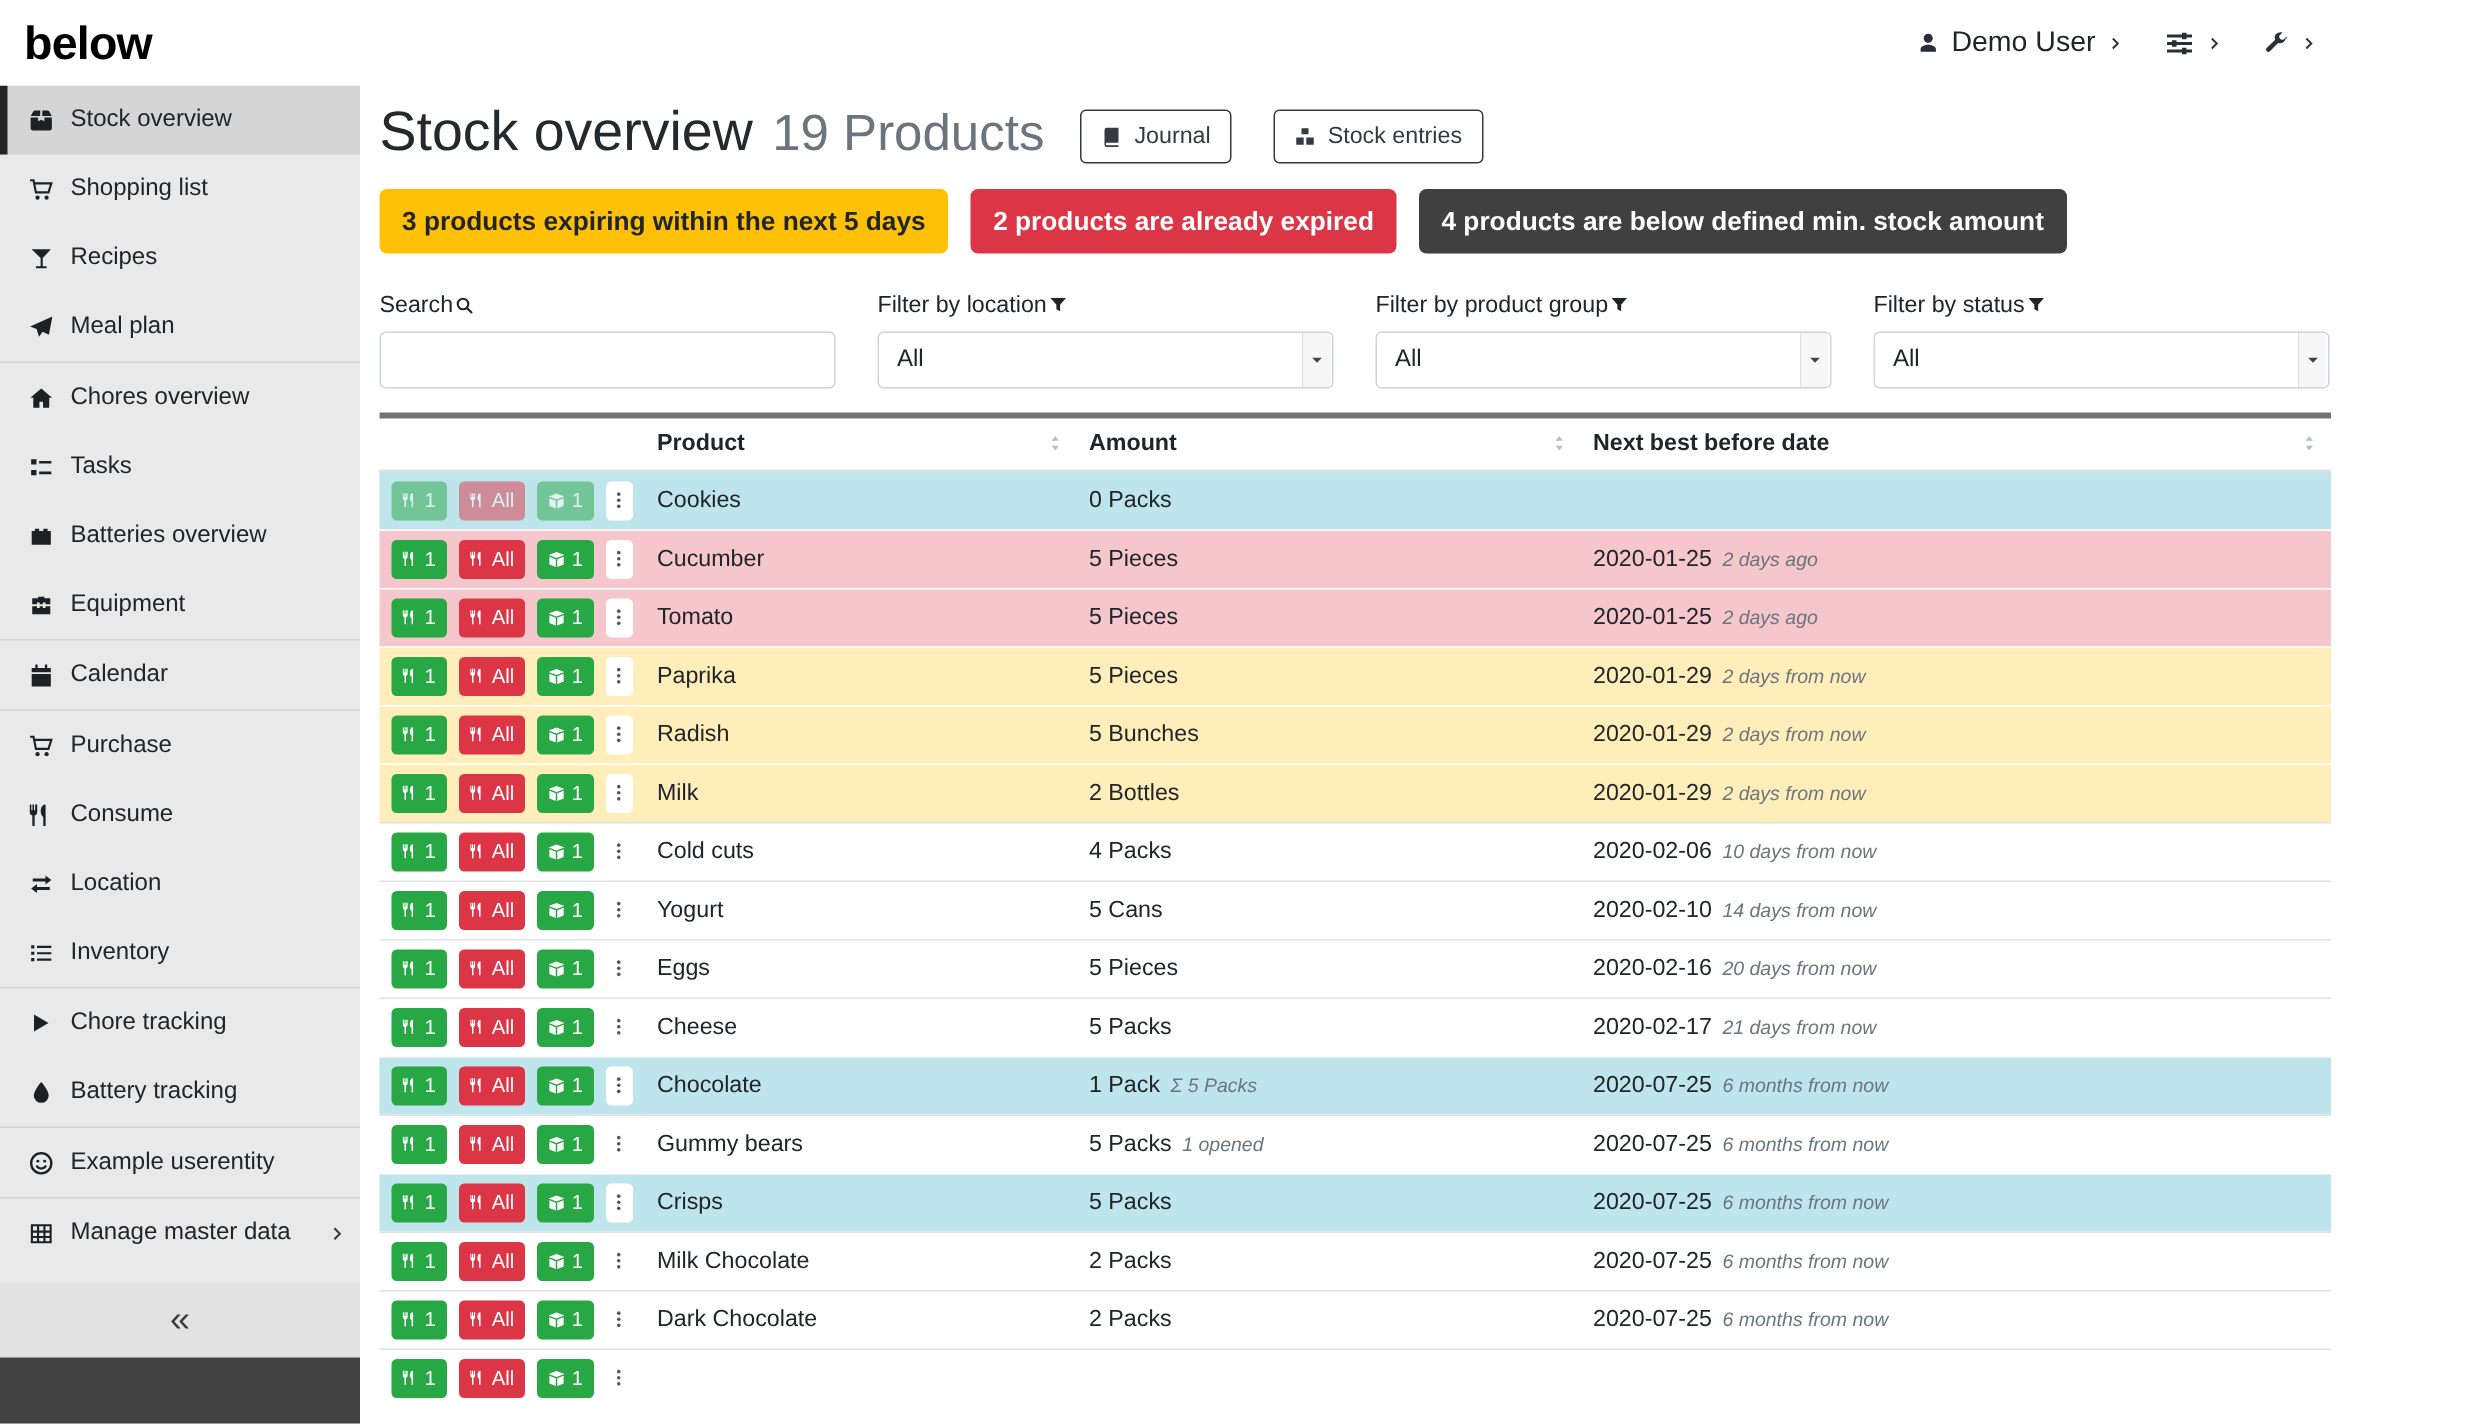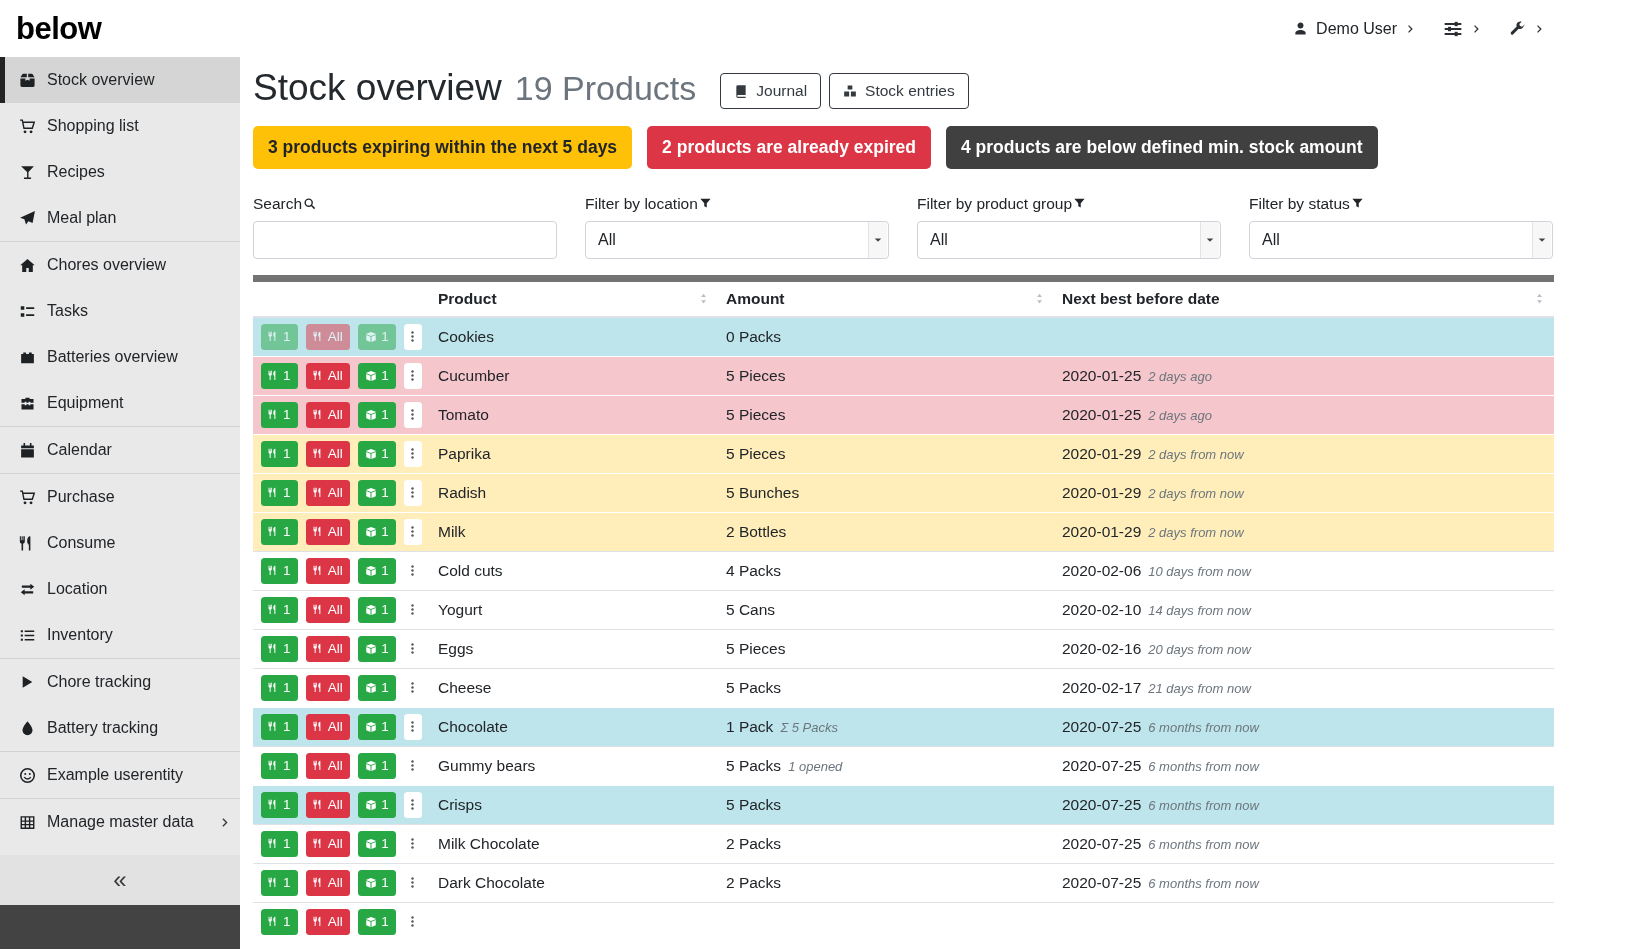--- a/index.html
+++ b/index.html
@@ -11,21 +11,21 @@
   svg { display:block; }
 
   
   .topbar {
     position:absolute; top:0; left:0; right:0; height:57px; background:#fff;
     display:flex; align-items:center; justify-content:space-between;
     padding:0 100px 0 16px; z-index:5;
   }
   .brand { font-size:31px; font-weight:800; letter-spacing:-0.5px; color:#000; cursor:pointer; }
   .topbar-right { display:flex; align-items:center; gap:28px; }
-  .top-group { display:flex; align-items:center; gap:8px; font-size:16px; color:#212529; cursor:pointer; }
+  .top-group { display:flex; align-items:center; gap:8px; font-size:19px; color:#212529; cursor:pointer; }
   .top-group svg { color:#2b2f33; }
 
   
   .sidebar {
     position:absolute; top:57px; left:0; width:240px; bottom:0;
     background:var(--sidebar_bg); display:flex; flex-direction:column;
   }
   .nav-item {
     height:46px; display:flex; align-items:center; gap:10px;
     padding:0 10px 0 17px; font-size:16px; color:#212529; cursor:pointer; text-decoration:none;
@@ -39,21 +39,21 @@
     font-size:24px; color:#3a3a3a; background:#e2e2e2; cursor:pointer;
   }
   .sidebar-dark { height:44px; background:#434343; }
 
   
   .main { position:absolute; left:240px; top:57px; right:0; bottom:0; padding:10px 90px 0 13px; background:#fff; overflow:hidden; }
 
   .page-head { display:flex; align-items:center; gap:10px; }
   h1.page-title { margin:0; font-size:37px; font-weight:500; color:#24292e; display:flex; align-items:baseline; gap:13px; line-height:1.15; }
   .subtitle { font-size:34px; font-weight:300; color:#6c757d; }
-  .head-buttons { display:flex; gap:8px; margin-left:14px; margin-top:6px; }
+  .head-buttons { display:flex; gap:28px; margin-left:14px; margin-top:6px; }
   .btn-outline {
     display:inline-flex; align-items:center; gap:8px; border:1px solid #343a40; color:#343a40;
     background:#fff; border-radius:4px; padding:8px 13px; font-size:15.5px; cursor:pointer;
     font-family:inherit;
   }
 
   .alerts { margin-top:16px; display:flex; gap:15px; }
   .badge {
     border-radius:5px; padding:11px 15px; font-size:17.5px; font-weight:600;
     cursor:pointer; white-space:nowrap;
@@ -70,21 +70,21 @@
   input.control { padding:0 12px; outline:none; color:#495057; }
   .select { display:flex; align-items:center; padding:0 1px 0 12px; color:#212529; cursor:pointer; }
   .caret-box {
     margin-left:auto; width:19px; align-self:stretch; display:flex; align-items:center;
     justify-content:center; background:#f7f7f7; border-left:1px solid #e3e3e3; color:#444;
     border-radius:0 3px 3px 0;
   }
 
   
   table.stock-table { margin-top:16px; width:100%; border-collapse:collapse; }
-  th { text-align:left; font-size:15.5px; font-weight:700; padding:8px; border-top:7px solid #737373; border-bottom:2px solid #dee2e6; }
+  th { text-align:left; font-size:15.5px; font-weight:700; padding:8px; border-top:4px solid #737373; border-bottom:2px solid #dee2e6; }
   .th-inner { display:flex; align-items:center; justify-content:space-between; }
   .sort-icon { color:#b9bfc6; }
   td { padding:6px 8px; font-size:15.5px; border-top:1px solid #dee2e6; vertical-align:middle; white-space:nowrap; }
   tr.status-danger  { background:var(--row_danger); }
   tr.status-warning { background:var(--row_warning); }
   tr.status-info    { background:var(--row_info); }
   tr.colored td { border-top-color:#fff; }
 
   .btn {
     display:inline-flex; align-items:center; gap:4px; border:none; border-radius:3.5px;

